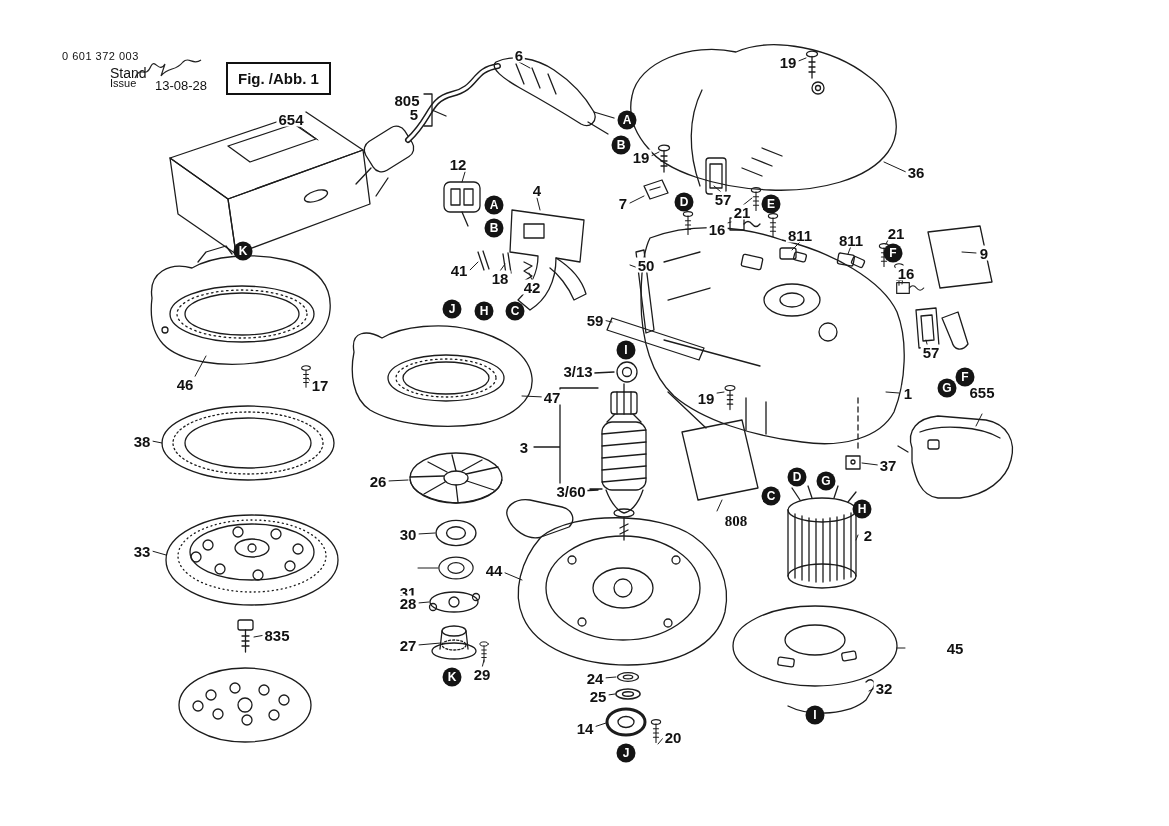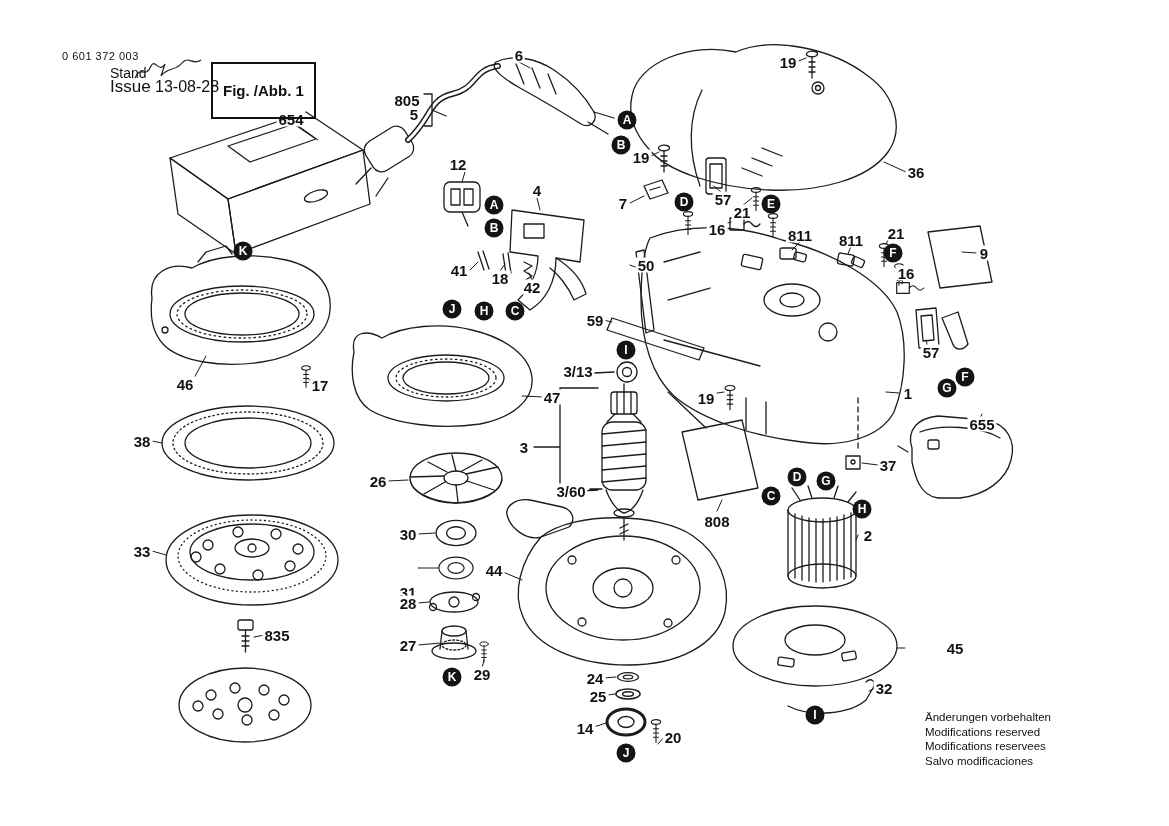--- a/index.html
+++ b/index.html
@@ -5,24 +5,24 @@
   *{margin:0;padding:0;box-sizing:border-box}
   html,body{background:#ffffff}
   .page{position:relative;width:1169px;height:826px;background:#fff;font-family:"Liberation Sans",sans-serif;color:#111;overflow:hidden}
   .page > svg.art{position:absolute;left:0;top:0}
   .layer{position:absolute;left:0;top:0;width:1169px;height:826px}
   .part-label{position:absolute;transform:translate(-50%,-50%);font-weight:700;font-size:15px;line-height:1;white-space:nowrap;background:#fff;padding:0 2px}
   .callout{position:absolute;transform:translate(-50%,-50%);width:19px;height:19px;border-radius:50%;background:#141414;color:#fff;font-weight:700;font-size:12px;line-height:19px;text-align:center}
   .hdr{position:absolute;white-space:nowrap}
   .doc-number{left:62px;top:50px;font-size:11px;letter-spacing:.5px}
   .stand{left:110px;top:65px;font-size:14px}
-  .issue{left:110px;top:77px;font-size:17px}
-  .date{left:155px;top:78px;font-size:16px}
+  .issue{left:110px;top:77px;font-size:11px}
+  .date{left:155px;top:78px;font-size:13px}
   .scribble{position:absolute;left:133px;top:54px}
-  .fig-box{left:211px;top:62px;border:2px solid #111;padding:18px 10px;font-size:15px;font-weight:700}
+  .fig-box{left:226px;top:62px;border:2px solid #111;padding:6px 10px;font-size:15px;font-weight:700}
   .footer{position:absolute;left:925px;top:710px;font-size:11.5px;line-height:14.5px}
 </style>
 </head>
 <body>
 
 <div class="page">
 
   <svg class="art" viewBox="0 0 1169 826" width="1169" height="826">
     <defs>
       <g id="screw">
@@ -330,29 +330,29 @@
       <div class="part-label" style="left: 984px; top: 253px;">9</div>
       <div class="part-label" style="left: 459px; top: 270px;">41</div>
       <div class="part-label" style="left: 500px; top: 278px;">18</div>
       <div class="part-label" style="left: 532px; top: 287px;">42</div>
       <div class="part-label" style="left: 622px; top: 265px; margin-left: 24px;">50</div>
       <div class="part-label" style="left: 595px; top: 320px;">59</div>
       <div class="part-label" style="left: 578px; top: 371px;">3/13</div>
       <div class="part-label" style="left: 706px; top: 398px;">19</div>
       <div class="part-label" style="left: 931px; top: 352px;">57</div>
       <div class="part-label" style="left: 908px; top: 393px;">1</div>
-      <div class="part-label" style="left: 982px; top: 424px; text-align: center;">655</div>
+      <div class="part-label" style="left: 982px; top: 392px; text-align: center;">655</div>
       <div class="part-label" style="left: 185px; top: 384px; text-align: center;">46</div>
       <div class="part-label" style="left: 320px; top: 385px;">17</div>
       <div class="part-label" style="left: 552px; top: 397px;">47</div>
       <div class="part-label" style="left: 142px; top: 441px;">38</div>
       <div class="part-label" style="left: 378px; top: 481px;">26</div>
       <div class="part-label" style="left: 524px; top: 447px;">3</div>
       <div class="part-label" style="left: 571px; top: 491px;">3/60</div>
-      <div class="part-label" style="left: 717px; top: 521px;">808</div>
+      <div class="part-label" style="left: 736px; top: 521px; font-family: Liberation Serif, serif;">808</div>
       <div class="part-label" style="left: 888px; top: 465px;">37</div>
       <div class="part-label" style="left: 868px; top: 535px;">2</div>
       <div class="part-label" style="left: 142px; top: 551px;">33</div>
       <div class="part-label" style="left: 408px; top: 534px;">30</div>
       <div class="part-label" style="left: 408px; top: 592px;">31</div>
       <div class="part-label" style="left: 494px; top: 570px;">44</div>
       <div class="part-label" style="left: 408px; top: 603px;">28</div>
       <div class="part-label" style="left: 277px; top: 635px;">835</div>
       <div class="part-label" style="left: 408px; top: 645px;">27</div>
       <div class="part-label" style="left: 482px; top: 674px;">29</div>
@@ -387,20 +387,14 @@
 
   <div class="hdr doc-number">0 601 372 003</div>
   <div class="hdr stand">Stand</div>
   <div class="hdr issue">Issue</div>
   <div class="hdr date">13-08-28</div>
   <svg class="scribble" width="70" height="32" viewBox="0 0 70 32">
     <path d="M2,24 C8,10 12,26 18,12 C22,4 26,20 32,10 L28,22 C36,12 42,18 50,8 C56,2 60,12 68,6" fill="none" stroke="#222" stroke-width="1.2"></path>
   </svg>
   <div class="hdr fig-box">Fig. /Abb. 1</div>
 
-  <div class="footer">
-    <div>Änderungen vorbehalten</div>
-    <div>Modifications reserved</div>
-    <div>Modifications reservees</div>
-    <div>Salvo modificaciones</div>
-  </div>
 
 </div>
 
 </body></html>

